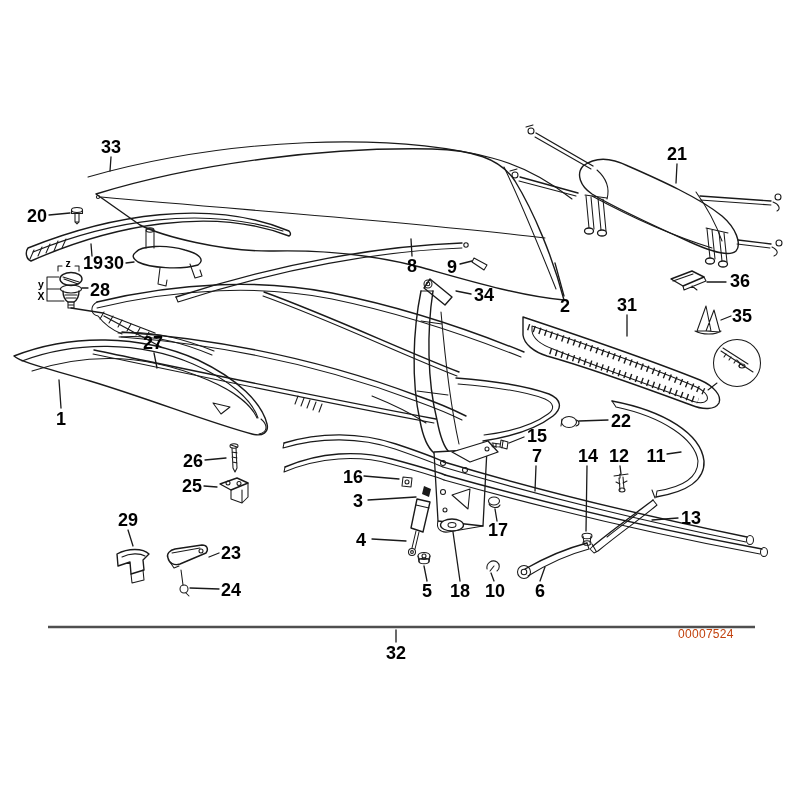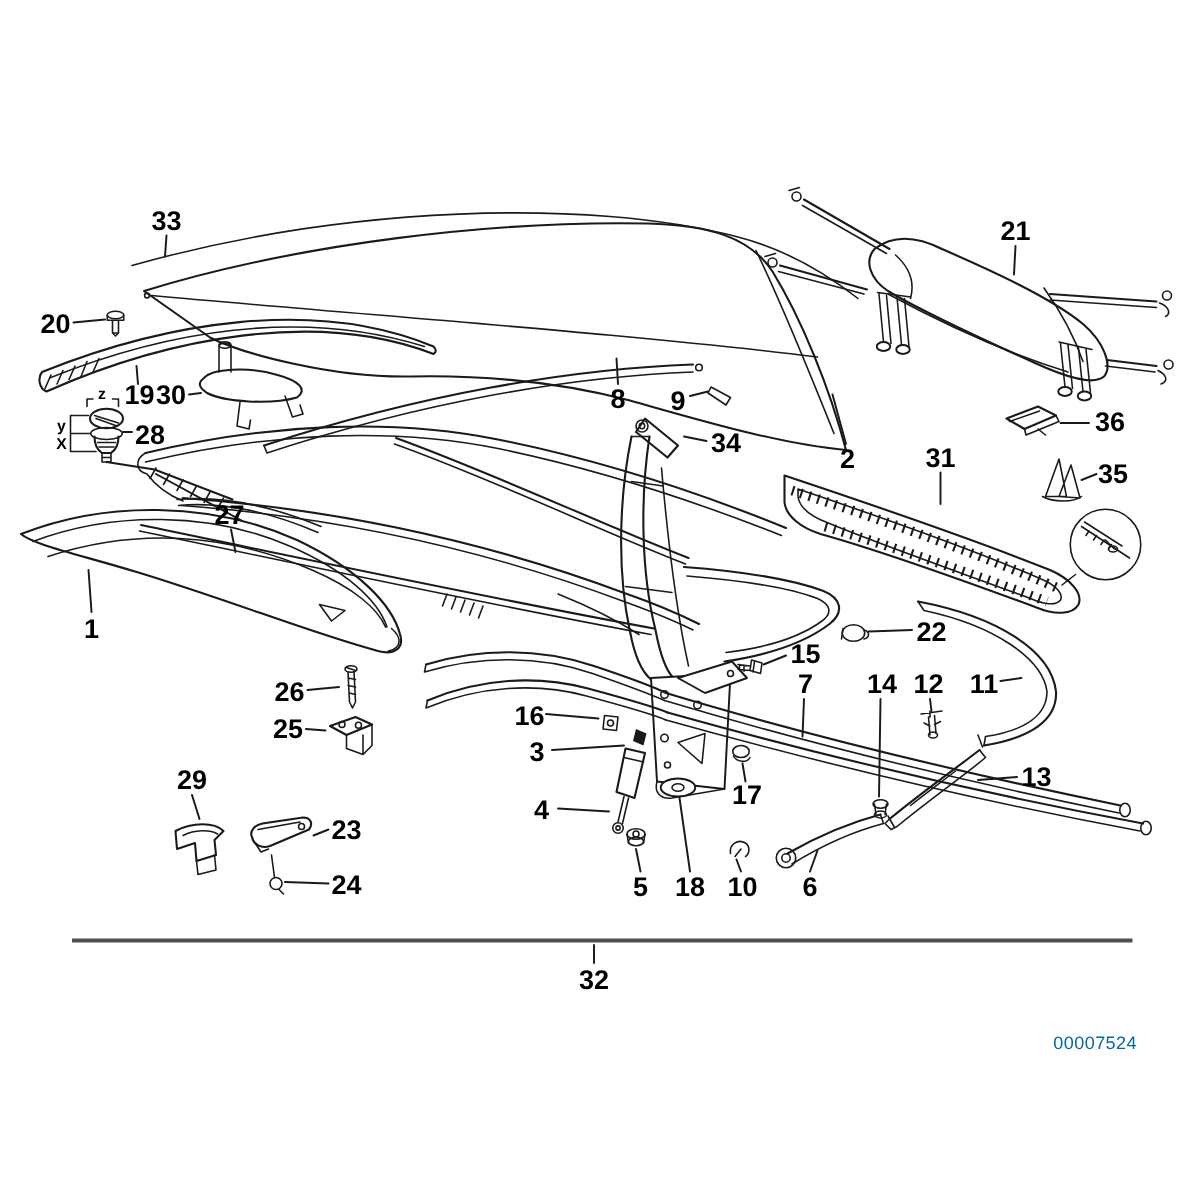--- a/index.html
+++ b/index.html
@@ -8,22 +8,22 @@
   svg{position:absolute;left:0;top:0;}
   .ln{fill:none;stroke:var(--line,#1a1a1a);stroke-width:1.4;stroke-linecap:round;stroke-linejoin:round;}
   .tn{fill:none;stroke:var(--line,#1a1a1a);stroke-width:1.05;stroke-linecap:round;stroke-linejoin:round;}
   .fl{fill:var(--line,#1a1a1a);stroke:none;}
   .wh{fill:#fff;stroke:var(--line,#1a1a1a);stroke-width:1.3;stroke-linejoin:round;}
   .hatch{fill:none;stroke:var(--line,#1a1a1a);stroke-width:6.5;stroke-dasharray:1.4 4.6;}
   .leader{stroke:var(--line,#1a1a1a);stroke-width:1.3;stroke-linecap:round;}
   .divider{stroke:var(--divider,#4f4f4f);stroke-width:2.6;}
   .part-label{font:bold 18px "Liberation Sans",sans-serif;fill:#000;text-anchor:middle;dominant-baseline:central;}
   .dim-label{font:bold 10.5px "Liberation Sans",sans-serif;fill:#000;text-anchor:middle;dominant-baseline:central;}
-  .watermark{position:absolute;left:678px;top:688px;width:80px;font:12px "Liberation Sans",sans-serif;
-             color:#0369a1;letter-spacing:.3px;text-align:right;}
+  .watermark{position:absolute;left:678px;top:627px;width:80px;font:12px "Liberation Sans",sans-serif;
+             color:#c2410c;letter-spacing:.3px;}
 </style>
 </head>
 <body>
 
 <div class="stage" style="--bg: #ffffff; --line: #1a1a1a; --divider: #4f4f4f;">
 <svg width="800" height="800" viewBox="0 0 800 800">
 
   <g>
     <path class="ln" d="M96,194 C200,162 330,147 432,149 C472,150 500,158 515,181 C534,212 553,258 564,300 C520,296 470,281 420,267 C370,254 322,250 274,251 C222,252 162,236 140,225 Z"></path>
     <path class="tn" d="M101,197 C255,211 425,223 545,238"></path>

